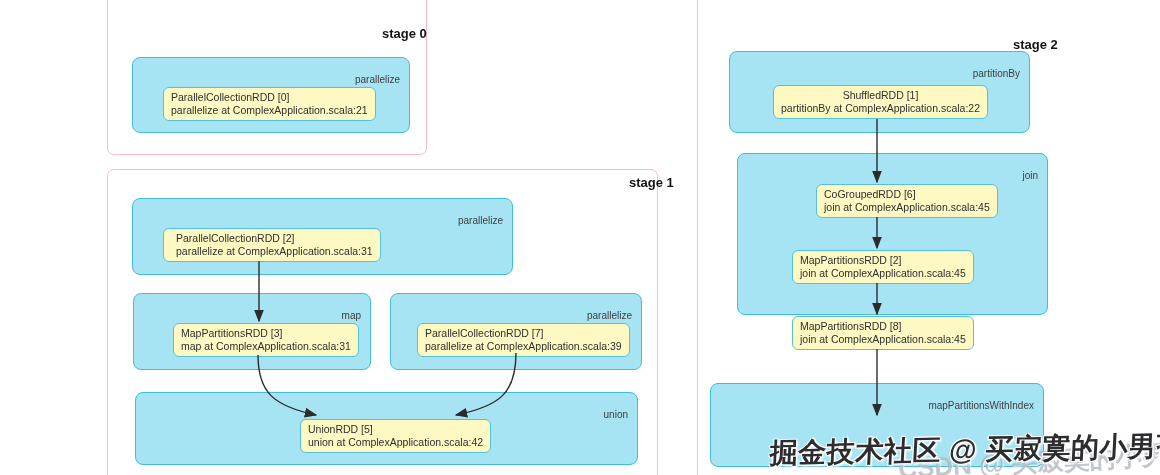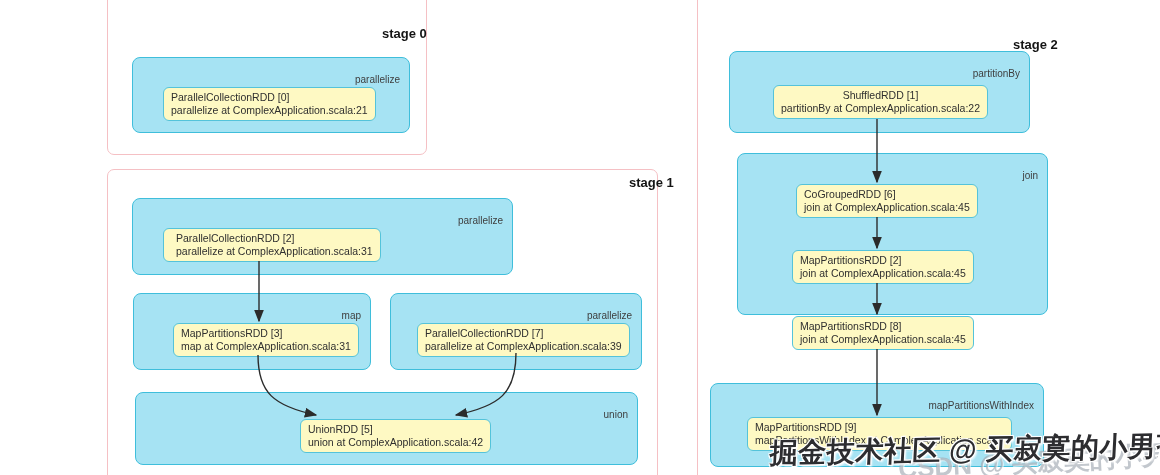--- a/index.html
+++ b/index.html
@@ -110,39 +110,35 @@
     <span class="scope-label">partitionBy</span>
   </div>
   <div class="node" style="left:773px;top:85px;text-align:center;">
     <div>ShuffledRDD [1]</div>
     <div>partitionBy at ComplexApplication.scala:22</div>
   </div>
 
   <div class="scope" style="left:737px;top:153px;width:311px;height:162px;">
     <span class="scope-label">join</span>
   </div>
-  <div class="node" style="left:796px;top:184px;">
+  <div class="node" style="left:816px;top:184px;">
     <div>CoGroupedRDD [6]</div>
     <div>join at ComplexApplication.scala:45</div>
   </div>
   <div class="node" style="left:792px;top:250px;">
     <div>MapPartitionsRDD [2]</div>
     <div>join at ComplexApplication.scala:45</div>
   </div>
   <div class="node" style="left:792px;top:316px;">
     <div>MapPartitionsRDD [8]</div>
     <div>join at ComplexApplication.scala:45</div>
   </div>
 
   <div class="scope" style="left:710px;top:383px;width:334px;height:84px;">
     <span class="scope-label">mapPartitionsWithIndex</span>
-  </div>
-  <div class="node" style="left:747px;top:417px;">
-    <div>MapPartitionsRDD [9]</div>
-    <div>mapPartitionsWithIndex at ComplexApplication.scala:</div>
   </div>
 
   <svg id="edges" viewBox="0 0 1160 475" xmlns="http://www.w3.org/2000/svg">
     <defs>
       <marker id="arrow" markerWidth="9" markerHeight="7" refX="8" refY="3.5" orient="auto">
         <path d="M0,0 L9,3.5 L0,7 Z" fill="#2b2b2b"></path>
       </marker>
     </defs>
     <g stroke="#2b2b2b" stroke-width="1.4" fill="none">
       <path d="M259,261 L259,321" marker-end="url(#arrow)"></path>

